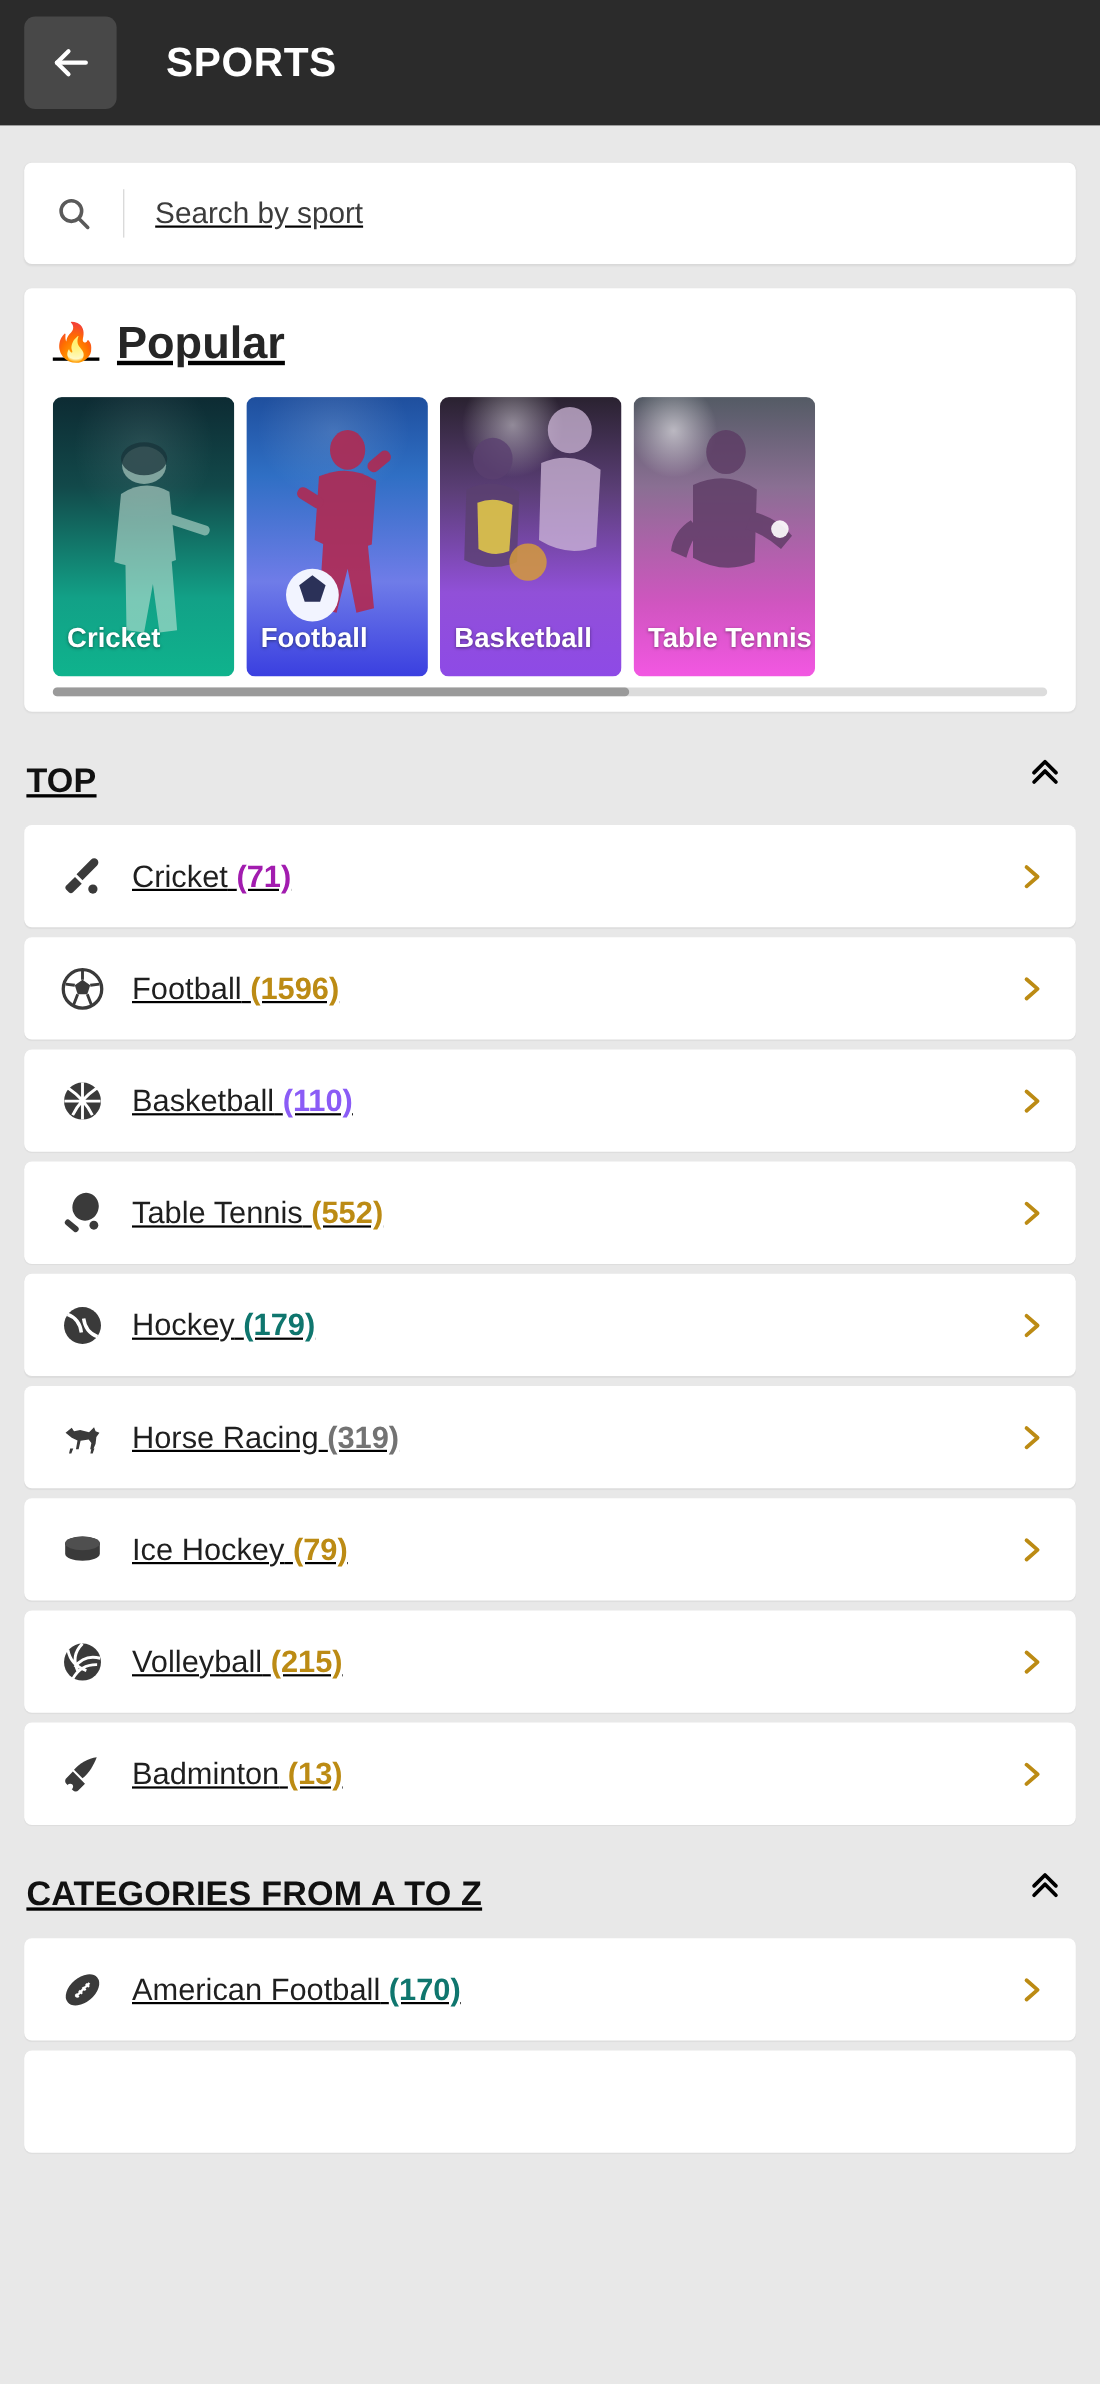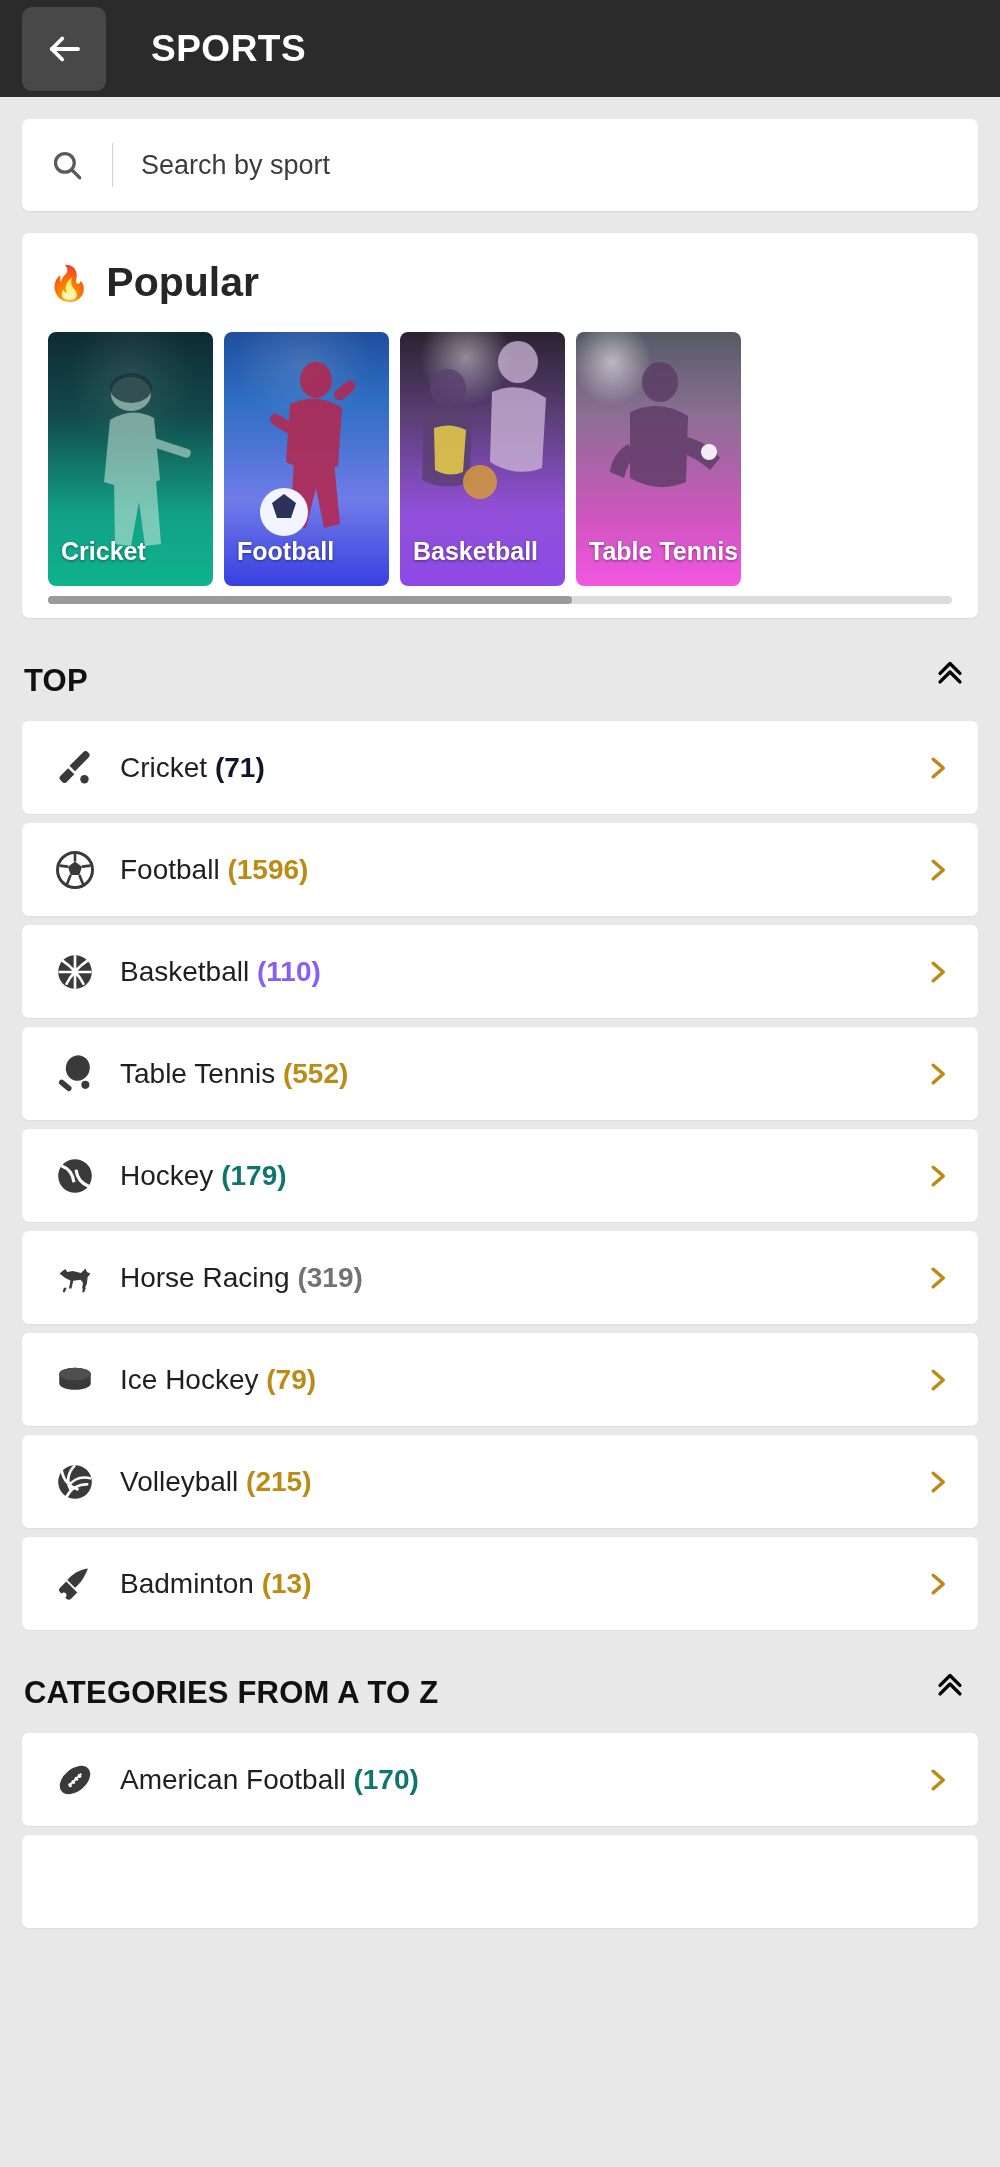--- a/index.html
+++ b/index.html
@@ -6,21 +6,21 @@
   html, body {
     width: 1000px;
     height: 2167px;
     background: #e8e8e8;
     font-family: "Liberation Sans", sans-serif;
     overflow: hidden;
   }
 
   
   .appbar {
-    height: 97px;
+    height: 114px;
     background: #2b2b2b;
     display: flex;
     align-items: center;
     padding-left: 22px;
   }
   .back-btn {
     width: 84px; height: 84px;
     background: #484848;
     border-radius: 10px;
     display: flex; align-items: center; justify-content: center;
@@ -31,21 +31,21 @@
   .appbar-title {
     color: #ffffff;
     font-size: 37px;
     font-weight: bold;
     letter-spacing: 0.5px;
     margin-left: 45px;
     white-space: nowrap;
   }
 
   
-  .page { padding: 0 22px; }
+  .page { padding: 12px 22px; text-decoration: underline; }
 
   
   .search-card {
     margin-top: 22px;
     height: 92px;
     background: #ffffff;
     border-radius: 7px;
     display: flex;
     align-items: center;
     box-shadow: 0 1px 2px rgba(0,0,0,0.07);
@@ -319,21 +319,21 @@
   <div class="list">
 
     <div class="row">
       <span class="row-icon">
         <svg width="42" height="42" viewBox="0 0 24 24" fill="#3a3a3a">
           <path d="M19.6 3.1a2.2 2.2 0 0 0-3.1 0l-7.6 7.6 3.1 3.1 7.6-7.6a2.2 2.2 0 0 0 0-3.1z"></path>
           <path d="M8.1 12.1 3.6 16.6a1.6 1.6 0 0 0 0 2.2l1.3 1.3a1.6 1.6 0 0 0 2.2 0l4.5-4.5z"></path>
           <circle cx="17.4" cy="18.4" r="2.4"></circle>
         </svg>
       </span>
-      <span class="row-text"><span>Cricket</span> <span class="row-count" style="color: #0f172a;">(71)</span></span>
+      <span class="row-text"><span>Cricket</span> <span class="row-count" style="color: #a21caf;">(71)</span></span>
       <span class="row-chev">
         <svg width="30" height="30" viewBox="0 0 24 24" fill="none" stroke="#BC8B14" stroke-width="2.8" stroke-linecap="round" stroke-linejoin="round">
             <polyline points="9,5 17,12 9,19"></polyline>
           </svg>
       </span>
     </div>
 
     <div class="row">
       <span class="row-icon">
         <svg width="42" height="42" viewBox="0 0 24 24">

